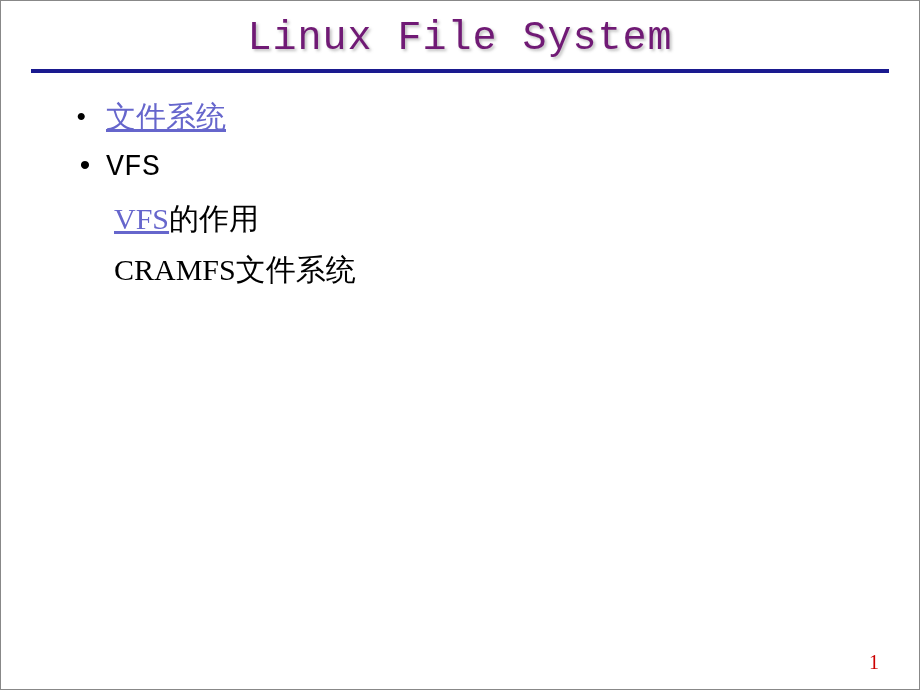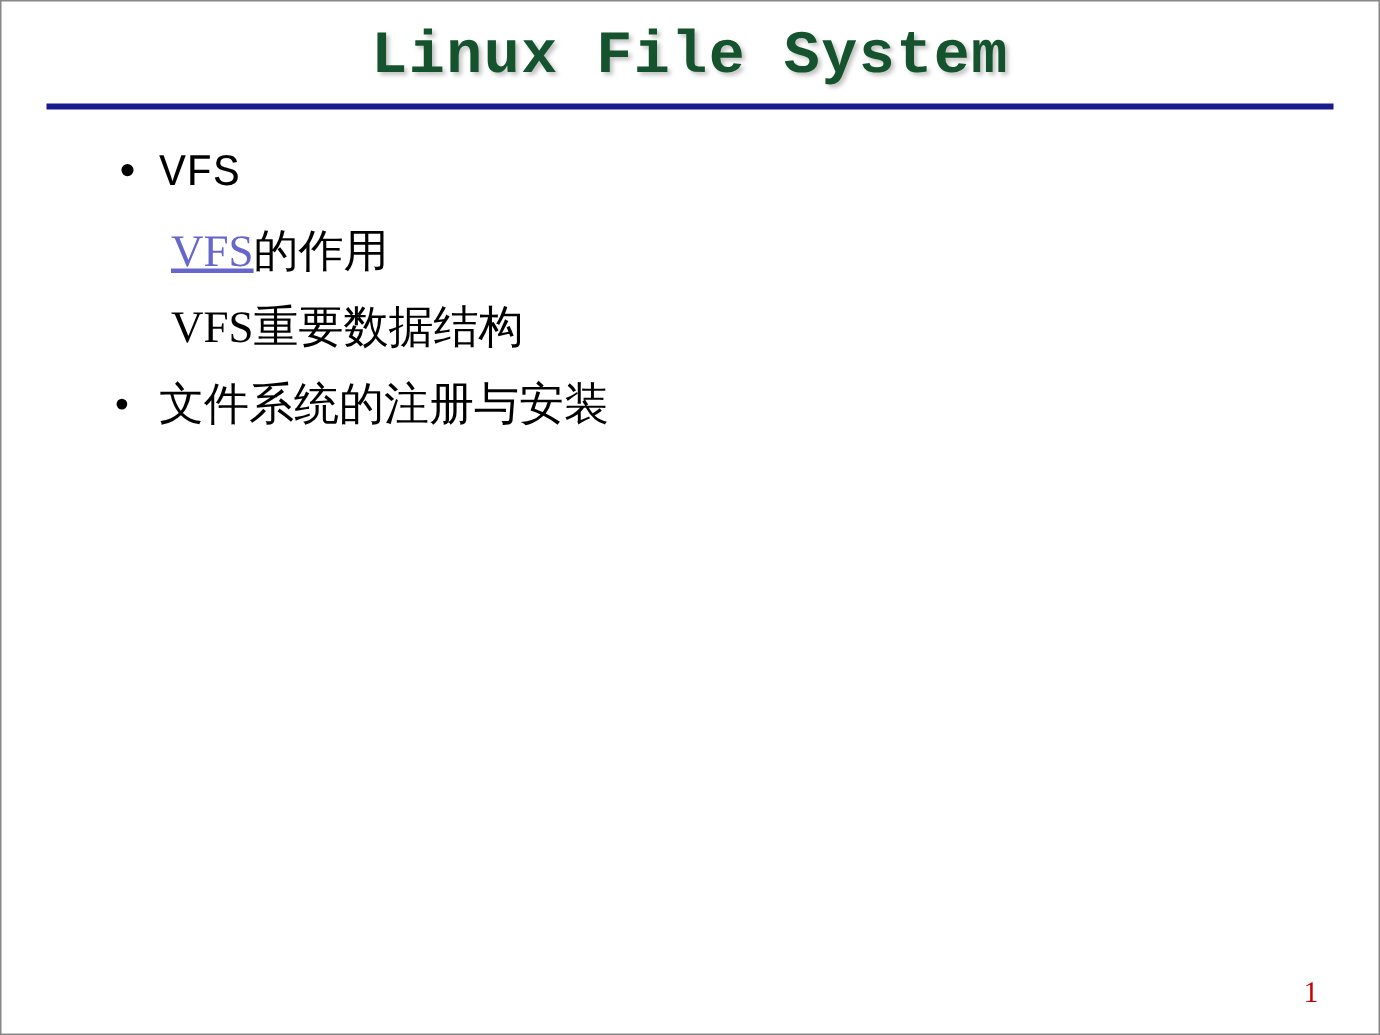--- a/index.html
+++ b/index.html
@@ -17,23 +17,23 @@
     }
     .slide {
       width: 100%;
       height: 100%;
       padding: 15px 0 0 0;
       position: relative;
     }
     .title {
       text-align: center;
       font-size: 40px;
-      color: #14532d;
+      color: #701a75;
       font-family: "Courier New", "SimSun", monospace;
-      font-weight: bold;
+      font-weight: normal;
       letter-spacing: 1px;
       text-shadow: 2px 2px 3px rgba(100,100,100,0.4);
       margin-bottom: 8px;
     }
     .divider-wrap {
       padding: 0 30px;
       margin-bottom: 18px;
     }
     .divider-top {
       border-top: 3px solid #1a1a8f;
@@ -88,28 +88,28 @@
 
 <div class="slide">
   <h1 class="title">Linux File System</h1>
 
   <div class="divider-wrap">
     <div class="divider-top"></div>
     <div class="divider-bottom"></div>
   </div>
 
   <div class="content">
+    <div class="bullet-item">
+      <span class="link">文件系统</span>
+    </div>
     <div class="bullet-item mono">
       <span>VFS</span>
     </div>
     <div class="sub-item">
       <span class="link serif">VFS</span><span>的作用</span>
     </div>
     <div class="sub-item serif">
-      <span>VFS重要数据结构</span>
-    </div>
-    <div class="bullet-item">
-      <span>文件系统的注册与安装</span>
+      <span>CRAMFS文件系统</span>
     </div>
   </div>
 
   <div class="page-num">1</div>
 </div>
 
 </body></html>

